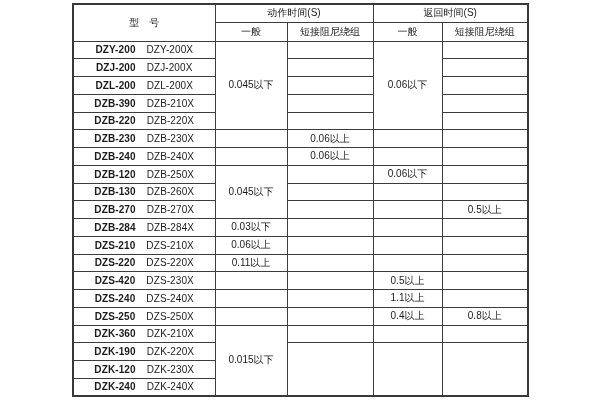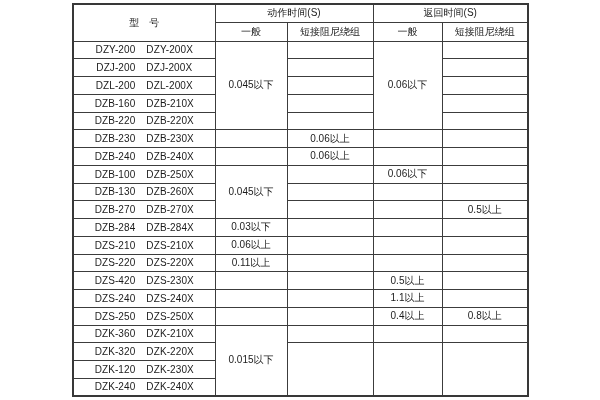--- a/index.html
+++ b/index.html
@@ -17,21 +17,21 @@
     font-size:10px; color:#1b1b1b;
     text-align:center; vertical-align:middle;
     padding:0; white-space:nowrap; overflow:hidden;
     background:#ffffff;
   }
   tr.h1 { height:18px; }
   tr.h2 { height:19px; }
   tr.r  { height:17.75px; }
   td.grp { font-size:10px; }
   td.sub { font-size:10px; }
-  td.model span.a { margin-right:11px; }
+  td.model span.a { margin-right:11px;font-weight:bold; }
   td.model { letter-spacing:0.1px; }
   td.hmodel { font-size:11px; }
 </style>
 </head>
 <body>
 
 <div class="canvas">
   <table class="spec">
     <colgroup>
       <col style="width:142px">
@@ -68,21 +68,21 @@
       <td></td>
     </tr>
 
     <tr class="r">
       <td class="model"><span class="a">DZL-200</span><span>DZL-200X</span></td>
       <td></td>
       <td></td>
     </tr>
 
     <tr class="r">
-      <td class="model"><span class="a">DZB-160</span><span>DZB-210X</span></td>
+      <td class="model"><span class="a">DZB-390</span><span>DZB-210X</span></td>
       <td></td>
       <td></td>
     </tr>
 
     <tr class="r">
       <td class="model"><span class="a">DZB-220</span><span>DZB-220X</span></td>
       <td></td>
       <td></td>
     </tr>
 
@@ -96,21 +96,21 @@
 
     <tr class="r">
       <td class="model"><span class="a">DZB-240</span><span>DZB-240X</span></td>
       <td></td>
       <td>0.06以上</td>
       <td></td>
       <td></td>
     </tr>
 
     <tr class="r">
-      <td class="model"><span class="a">DZB-100</span><span>DZB-250X</span></td>
+      <td class="model"><span class="a">DZB-120</span><span>DZB-250X</span></td>
       <td rowspan="3">0.045以下</td>
       <td></td>
       <td>0.06以下</td>
       <td></td>
     </tr>
 
     <tr class="r">
       <td class="model"><span class="a">DZB-130</span><span>DZB-260X</span></td>
       <td></td>
       <td></td>
@@ -174,21 +174,21 @@
 
     <tr class="r">
       <td class="model"><span class="a">DZK-360</span><span>DZK-210X</span></td>
       <td rowspan="4">0.015以下</td>
       <td></td>
       <td></td>
       <td></td>
     </tr>
 
     <tr class="r">
-      <td class="model"><span class="a">DZK-320</span><span>DZK-220X</span></td>
+      <td class="model"><span class="a">DZK-190</span><span>DZK-220X</span></td>
       <td rowspan="3"></td>
       <td rowspan="3"></td>
       <td rowspan="3"></td>
     </tr>
 
     <tr class="r">
       <td class="model"><span class="a">DZK-120</span><span>DZK-230X</span></td>
     </tr>
 
     <tr class="r">

